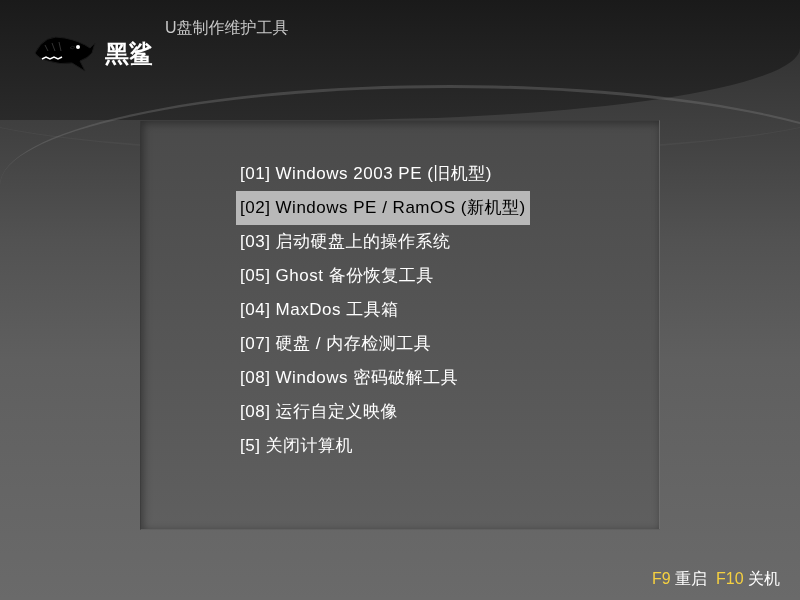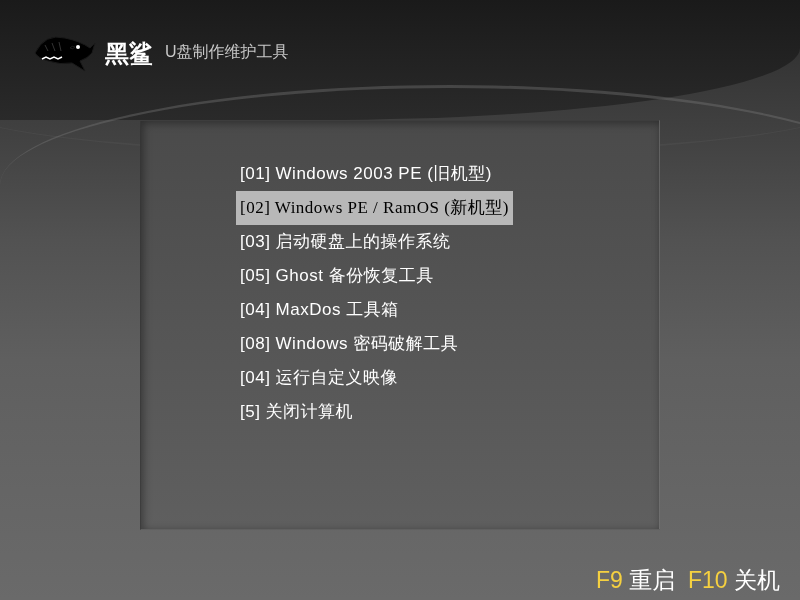--- a/index.html
+++ b/index.html
@@ -41,21 +41,20 @@
       font-size: 24px;
       font-weight: bold;
       margin-left: 5px;
       margin-top: 20px;
     }
     
     .subtitle {
       color: #c8c8c8;
       font-size: 16px;
       margin-left: 12px;
-      margin-top: 24px;
     }
     
     .curve1 {
       position: absolute;
       top: 0;
       left: 0;
       width: 800px;
       height: 120px;
       border-radius: 0 0 60% 0;
       background: linear-gradient(180deg, #1a1a1a 0%, #2a2a2a 100%);
@@ -107,32 +106,31 @@
       letter-spacing: 0.5px;
       cursor: pointer;
       display: inline-block;
       padding: 0 4px;
       text-align: right;
     }
     
     .menu-item.selected {
       background: #b8b8b8;
       color: #000000;
-      font-family: Liberation Serif, serif;
     }
     
     .menu-row {
       height: 34px;
     }
     
     .footer {
       position: absolute;
-      bottom: 4px;
+      bottom: 10px;
       right: 20px;
-      font-size: 23px;
+      font-size: 16px;
     }
     
     .fkey {
       color: #f5d040;
     }
     
     .flabel {
       color: #ffffff;
     }
   </style>
@@ -157,22 +155,23 @@
     <div class="subtitle">U盘制作维护工具</div>
   </div>
 </div>
 
 <div class="menu-panel">
   <div class="menu-row"><span class="menu-item">[01] Windows 2003 PE (旧机型)</span></div>
   <div class="menu-row"><span class="menu-item selected">[02] Windows PE / RamOS (新机型)</span></div>
   <div class="menu-row"><span class="menu-item">[03] 启动硬盘上的操作系统</span></div>
   <div class="menu-row"><span class="menu-item">[05] Ghost 备份恢复工具</span></div>
   <div class="menu-row"><span class="menu-item">[04] MaxDos 工具箱</span></div>
+  <div class="menu-row"><span class="menu-item">[07] 硬盘 / 内存检测工具</span></div>
   <div class="menu-row"><span class="menu-item">[08] Windows 密码破解工具</span></div>
-  <div class="menu-row"><span class="menu-item">[04] 运行自定义映像</span></div>
+  <div class="menu-row"><span class="menu-item">[08] 运行自定义映像</span></div>
   <div class="menu-row"><span class="menu-item">[5] 关闭计算机</span></div>
 </div>
 
 <div class="footer">
   <span class="fkey">F9</span>
   <span class="flabel">重启</span>&nbsp;
   <span class="fkey">F10</span>
   <span class="flabel">关机</span>
 </div>
 

